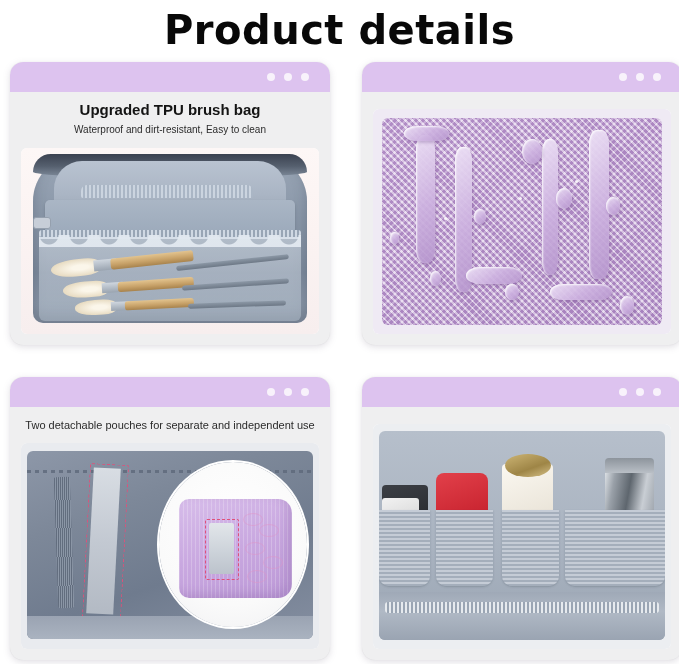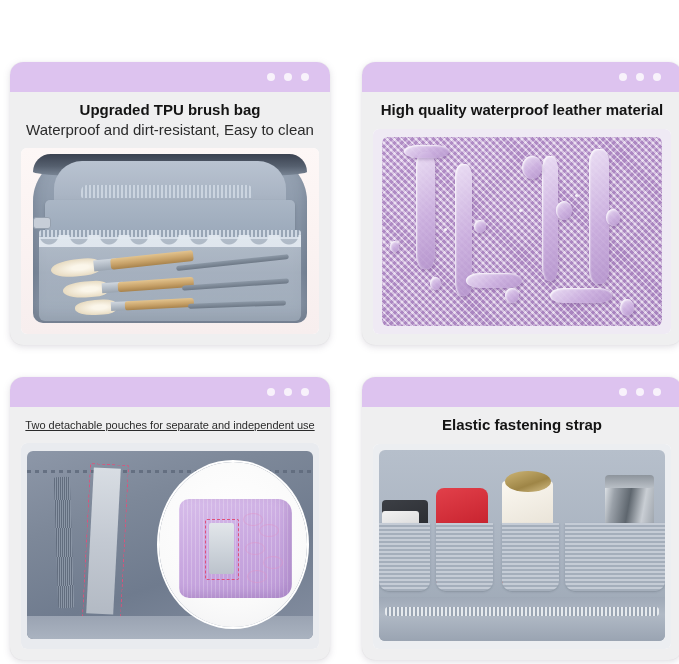--- a/index.html
+++ b/index.html
@@ -83,27 +83,27 @@
     flex: none;
   }
   .card-title {
     font-size: 15px;
     font-weight: bold;
     color: #141414;
     line-height: 20px;
     white-space: nowrap;
   }
   .card-sub {
-    font-size: 15px;
+    font-size: 10px;
     color: #2b2b2b;
     line-height: 18px;
     margin-top: 1px;
     white-space: nowrap;
   }
-  .card-sub.small { font-size: 11px; text-decoration: underline; }
+  .card-sub.small { font-size: 11px; }
 
   .card-media {
     margin: 3px 11px 11px 11px;
     flex: 1 1 auto;
     border-radius: 6px;
     overflow: hidden;
     position: relative;
     background: #ffffff;
   }
   .photo { position: absolute; inset: 0; overflow: hidden; }
@@ -298,20 +298,21 @@
     position: absolute; left: 2%; top: 22%; width: 96%; height: 22%;
     background: repeating-linear-gradient(90deg,#e6eaee 0px,#e6eaee 2px,#9aa5b3 2px,#9aa5b3 4px);
     border-radius: 3px;
   }
 </style>
 </head>
 <body>
 
 <div class="page">
 
+  <h1 class="page-title">Product details</h1>
 
   <div class="grid">
 
     <div class="card">
       <div class="card-bar">
         <div class="dots">
           <span class="dot"></span>
           <span class="dot"></span>
           <span class="dot"></span>
         </div>
@@ -356,21 +357,20 @@
 
     <div class="card">
       <div class="card-bar">
         <div class="dots">
           <span class="dot"></span>
           <span class="dot"></span>
           <span class="dot"></span>
         </div>
       </div>
       <div class="card-text">
-        <div class="card-title">High quality waterproof leather material</div>
       </div>
       <div class="card-media">
         <div class="photo p2">
           <div class="leather">
             <div class="drop streak" style="left:12%; top:8%; width:7%; height:62%;"></div>
             <div class="drop streak" style="left:26%; top:14%; width:6%; height:70%;"></div>
             <div class="drop streak" style="left:57%; top:10%; width:6%; height:66%;"></div>
             <div class="drop streak" style="left:74%; top:6%; width:7%; height:72%;"></div>
             <div class="drop streak" style="left:8%; top:4%; width:16%; height:7%; border-radius:14px/50%;"></div>
             <div class="drop streak" style="left:30%; top:72%; width:20%; height:8%; border-radius:14px/50%;"></div>
@@ -428,21 +428,20 @@
 
     <div class="card">
       <div class="card-bar">
         <div class="dots">
           <span class="dot"></span>
           <span class="dot"></span>
           <span class="dot"></span>
         </div>
       </div>
       <div class="card-text">
-        <div class="card-title">Elastic fastening strap</div>
       </div>
       <div class="card-media">
         <div class="photo p4">
           <div class="interior">
             <div class="item" style="left:1%; width:16%; height:44%; background:linear-gradient(160deg,#3c3f45 0%,#24262b 60%,#16181c 100%);"></div>
             <div class="item" style="left:1%; bottom:56%; width:13%; height:12%; background:linear-gradient(160deg,#f2f2f2 0%,#d5d5d5 100%); border-radius:3px;"></div>
             <div class="item" style="left:20%; width:18%; height:50%; background:linear-gradient(160deg,#e2404a 0%,#c41f2b 55%,#97131d 100%); border-radius:8px 8px 4px 4px;"></div>
             <div class="item" style="left:43%; width:18%; height:38%; background:linear-gradient(160deg,#ef5a4a 0%,#d8392c 100%); border-radius:3px;"></div>
             <div class="item" style="left:43%; bottom:58%; width:18%; height:26%; background:linear-gradient(160deg,#fbf8f1 0%,#e8e2d6 100%); border-radius:4px 4px 2px 2px;"></div>
             <div class="item" style="left:44%; bottom:78%; width:16%; height:11%; background:linear-gradient(160deg,#cdb575 0%,#9e8546 60%,#d6c189 100%); border-radius:50%;"></div>

